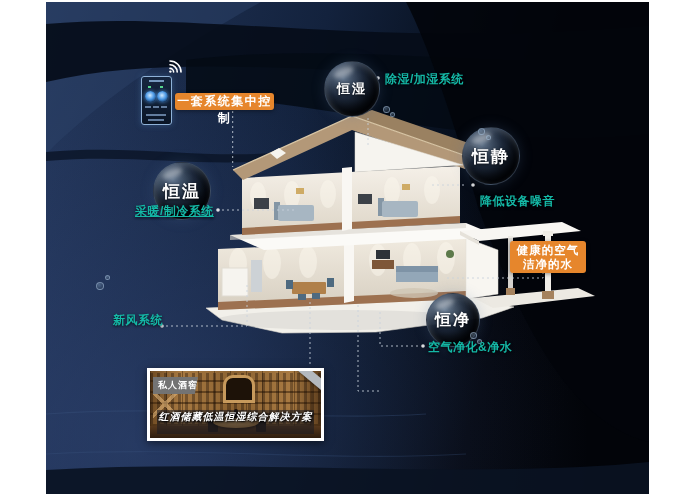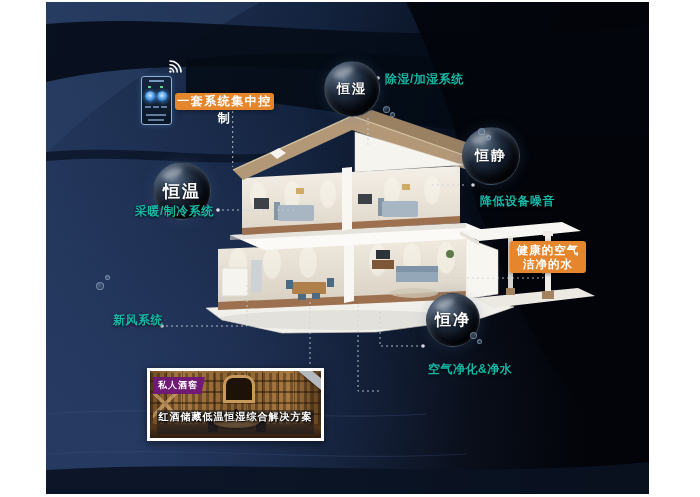--- a/index.html
+++ b/index.html
@@ -35,25 +35,25 @@
   .device .hdr{position:absolute;left:7px;top:3px;width:15px;height:2px;background:#8fb6e0;opacity:.8;}
   .device .led{position:absolute;top:9px;width:3px;height:2px;background:#57d58b;}
   .device .knob{position:absolute;top:14px;width:11px;height:11px;border-radius:50%;
     background:radial-gradient(circle at 45% 40%, #cfeaff 0%, #4a97e4 45%, #173a66 80%);
     box-shadow:0 0 4px rgba(90,170,255,.8);}
   .device .row{position:absolute;height:2px;background:#7f9ec4;opacity:.75;}
 
   
   .photo{position:absolute;background:#fff;padding:3px;box-shadow:0 2px 8px rgba(0,0,0,.5);}
   .scene{position:relative;width:100%;height:100%;overflow:hidden;}
-  .badge{position:absolute;left:3px;top:6px;background:#701a75;color:#fff;font-size:9px;font-weight:bold;
-    letter-spacing:1px;padding:2px 7px 2px 5px;clip-path:polygon(0 0,100% 0,93% 100%,0 100%);z-index:5;}
+  .badge{position:absolute;left:3px;top:6px;background:#737373;color:#fff;font-size:9px;font-weight:bold;
+    letter-spacing:1px;padding:2px 0 2px 5px;clip-path:polygon(0 0,100% 0,93% 100%,0 100%);z-index:5;}
   .caption-bar{position:absolute;left:4%;bottom:4px;width:92%;height:24px;background:rgba(28,28,34,.55);
     color:#fff;font-size:10px;font-weight:bold;letter-spacing:1px;text-align:center;line-height:14px;
-    text-shadow:0 0 3px #000,1px 1px 2px #000;z-index:5;white-space:nowrap;}
+    text-shadow:0 0 3px #000,1px 1px 2px #000;z-index:5;white-space:nowrap;font-style:italic;}
   .fold{position:absolute;top:2px;right:-9px;width:34px;height:9px;background:#b4b9bf;
     transform:rotate(40deg);z-index:4;box-shadow:0 1px 2px rgba(0,0,0,.35);}
 
   
   .wine-bg{position:absolute;inset:0;background:linear-gradient(90deg,#6e4a22 0%,#a87a42 18%,#8a6130 50%,#a87a42 82%,#5e3e1d 100%);}
   .wine-grid{position:absolute;inset:0 0 12px 0;
     background:repeating-linear-gradient(0deg, rgba(55,32,10,.55) 0 1.5px, transparent 1.5px 11px),
                repeating-linear-gradient(90deg, rgba(55,32,10,.45) 0 1.5px, transparent 1.5px 16px);}
   .wine-bottles{position:absolute;inset:2px 0 14px 0;opacity:.5;
     background:repeating-linear-gradient(90deg, rgba(25,12,4,.65) 0 3px, transparent 3px 7px);
@@ -247,38 +247,38 @@
     </svg>
 
     <div class="callout one" style="left:129px;top:91px;width:99px;height:17px;">一套系统集中控制</div>
 
     <div class="callout two" style="left:464px;top:239px;width:76px;height:30px;">
       <span class="txt-line1">健康的空气</span>
       <span class="txt-line1">洁净的水</span>
     </div>
 
     <div class="bubble" style="left:278px;top:59px;width:54px;height:54px;font-size:13px;">恒湿</div>
-    <div class="bubble" style="left:416px;top:125px;width:56px;height:56px;font-size:14px;">恒静</div>
+    <div class="bubble" style="left:416px;top:125px;width:56px;height:56px;font-size:17px;">恒静</div>
     <div class="bubble" style="left:107px;top:160px;width:56px;height:56px;font-size:17px;">恒温</div>
     <div class="bubble" style="left:380px;top:291px;width:52px;height:52px;font-size:16px;">恒净</div>
 
     <div class="minibubble" style="left:337px;top:104px;width:5px;height:5px;"></div>
     <div class="minibubble" style="left:344px;top:110px;width:3px;height:3px;"></div>
     <div class="minibubble" style="left:432px;top:126px;width:5px;height:5px;"></div>
     <div class="minibubble" style="left:440px;top:133px;width:3px;height:3px;"></div>
     <div class="minibubble" style="left:50px;top:280px;width:6px;height:6px;"></div>
     <div class="minibubble" style="left:59px;top:273px;width:3px;height:3px;"></div>
     <div class="minibubble" style="left:424px;top:330px;width:5px;height:5px;"></div>
     <div class="minibubble" style="left:431px;top:337px;width:3px;height:3px;"></div>
 
     <div class="slabel" style="left:339px;top:69px;">除湿/加湿系统</div>
     <div class="slabel" style="left:434px;top:176px;margin-top:15px;">降低设备噪音</div>
-    <div class="slabel" style="left:89px;top:201px;">采暖/制冷系统</div>
+    <div class="slabel" style="left:89px;top:201px;text-decoration:underline;">采暖/制冷系统</div>
     <div class="slabel" style="left:67px;top:310px;">新风系统</div>
-    <div class="slabel" style="left:382px;top:337px;margin-top:22px;">空气净化&amp;净水</div>
+    <div class="slabel" style="left:382px;top:337px;">空气净化&amp;净水</div>
 
     <div class="photo" style="left:101px;top:366px;width:171px;height:67px;">
       <div class="scene">
         <div class="wine-bg"></div>
         <div class="wine-grid"></div>
         <div class="wine-bottles"></div>
         <div class="wine-xrack"></div>
         <div class="wine-alcove"></div>
         <div class="wine-floor"></div>
         <div class="wine-stool" style="left:34%;"></div>

